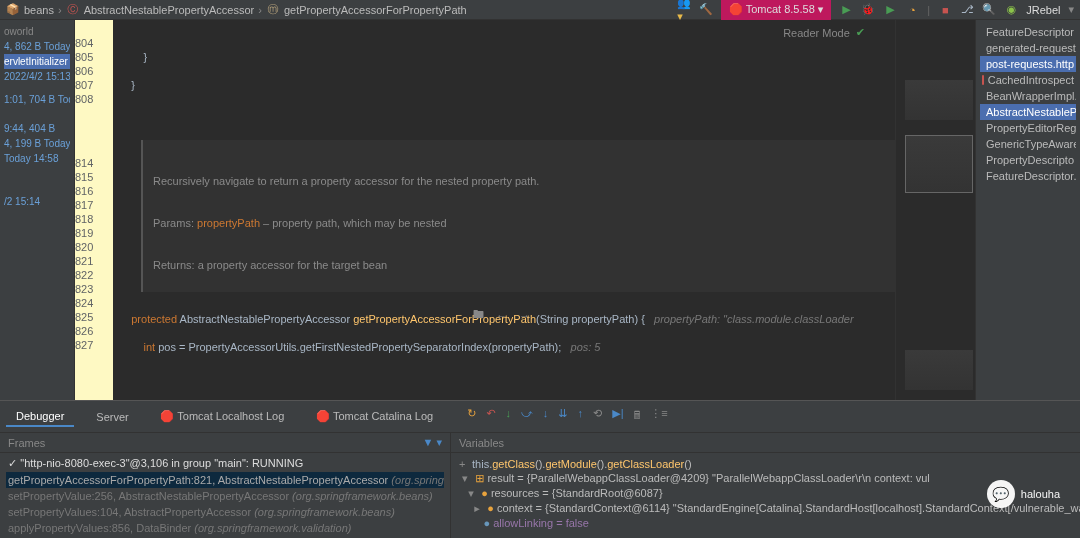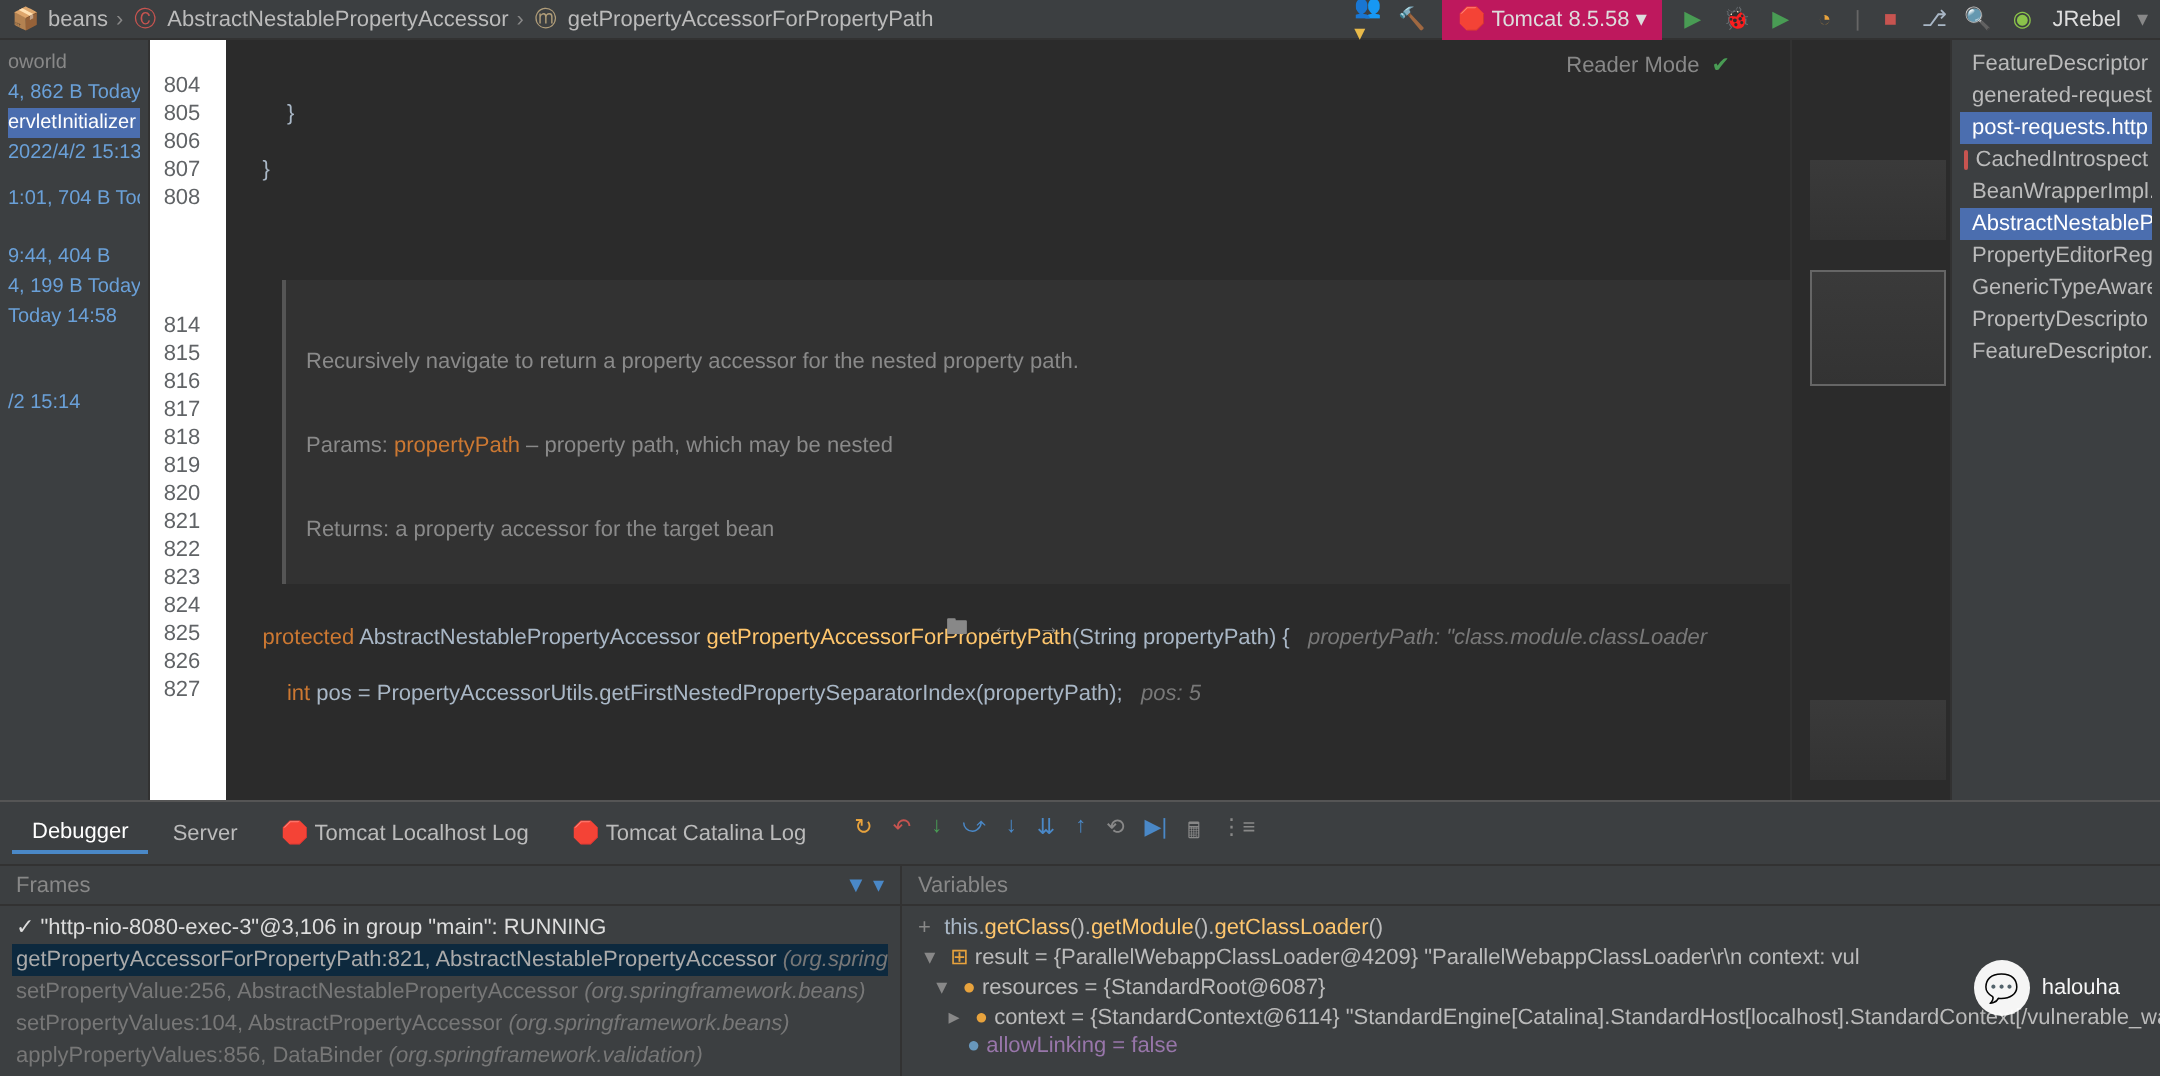--- a/index.html
+++ b/index.html
@@ -10,37 +10,37 @@
 .top-actions{margin-left:auto;display:flex;align-items:center;gap:8px}
 .ticon{width:14px;height:14px;display:inline-flex;align-items:center;justify-content:center}.green{color:#499c54}.red{color:#c75450}
 .run-config{background:#be185d;padding:11px 8px;border-radius:3px;font-size:11px;color:#ddd}
 .main{display:flex;height:380px}
 .leftpanel{width:75px;background:#3c3f41;border-right:1px solid #323232;padding:4px;overflow:hidden}
 .leftpanel .item{font-size:10px;color:#888;padding:2px 0;white-space:nowrap;overflow:hidden}
 .editor-wrap{flex:1;display:flex;flex-direction:column;position:relative;background:#2b2b2b}
 .reader-mode{position:absolute;top:6px;right:110px;font-size:11px;color:#888;display:flex;align-items:center;gap:6px}
 .reader-mode .check{color:#499c54}
 .editor{display:flex;flex:1;font-family:'Consolas','Monaco',monospace;font-size:12px;line-height:14px;overflow:hidden}
-.gutter{width:38px;background:#ffffff;color:#606366;text-align:center;padding:16px 6px 0 0;user-select:none}
+.gutter{width:38px;background:#fef9c3;color:#606366;text-align:left;padding:16px 6px 0 0;user-select:none}
 .gutter div{height:14px}
 .code{flex:1;padding:16px 0 0 6px;position:relative;white-space:pre;color:#a9b7c6}
 .code .line{height:14px}
 .kw{color:#cc7832}.num{color:#6897bb}.fn{color:#ffc66d}.hint{color:#787878;font-style:italic}
 .doc-block{margin:6px 0 6px 22px;border-left:2px solid #555;background:#323232;padding:6px 10px;max-width:760px;font-family:'Segoe UI';font-size:11px;color:#8a8a8a}
 .doc-block .pl{color:#cc7832}
 .debug-tooltip{position:absolute;left:360px;top:204px;background:#4a6e9b;color:#fff;padding:2px 8px;font-size:11px;z-index:5;border-radius:2px;width:560px}
 .toolbar-mini{position:absolute;left:360px;top:287px;display:flex;gap:12px;color:#888}
 .minimap{width:80px;background:#2b2b2b;border-left:1px solid #323232;position:relative}
 .minimap-block{position:absolute;right:2px;width:68px;background:linear-gradient(#3a3a3a,#333)}
 .rightfiles{width:105px;background:#3c3f41;border-left:1px solid #323232;padding:4px}
 .rightfiles .file{display:flex;align-items:center;gap:4px;padding:2px 2px;font-size:11px;color:#bbb;white-space:nowrap;overflow:hidden}
 .rightfiles .file.active{background:#4b6eaf;color:#fff}
 .fcirc{width:10px;height:10px;border-radius:2px;display:inline-block}
 .debug-panel{height:138px;background:#3c3f41;border-top:1px solid #555;display:flex;flex-direction:column}
-.debug-tabs{height:40px;display:flex;align-items:center;gap:2px;padding:0 6px;border-bottom:1px solid #323232}
+.debug-tabs{height:40px;display:flex;align-items:center;gap:12px;padding:0 6px;border-bottom:1px solid #323232}
 .debug-tabs .tab{padding:3px 10px;font-size:11px;color:#bbb;cursor:pointer}
 .debug-tabs .tab.active{border-bottom:2px solid #4a88c7;color:#fff}
 .debug-tabs .actions{margin-left:12px;display:flex;gap:10px}
 .debug-body{flex:1;display:flex}
 .frames-pane{width:451px;border-right:1px solid #323232;display:flex;flex-direction:column}
 .pane-header{height:20px;padding:2px 8px;font-size:11px;color:#888;border-bottom:1px solid #323232;display:flex;align-items:center}
 .pane-header .filter{margin-left:auto;color:#4a88c7}
 .frames-list{padding:2px 6px;font-size:11px}
 .frames-list .frame{padding:2px 2px;color:#aaa;white-space:nowrap;overflow:hidden}
 .frames-list .frame.sel{background:#0d293e}

